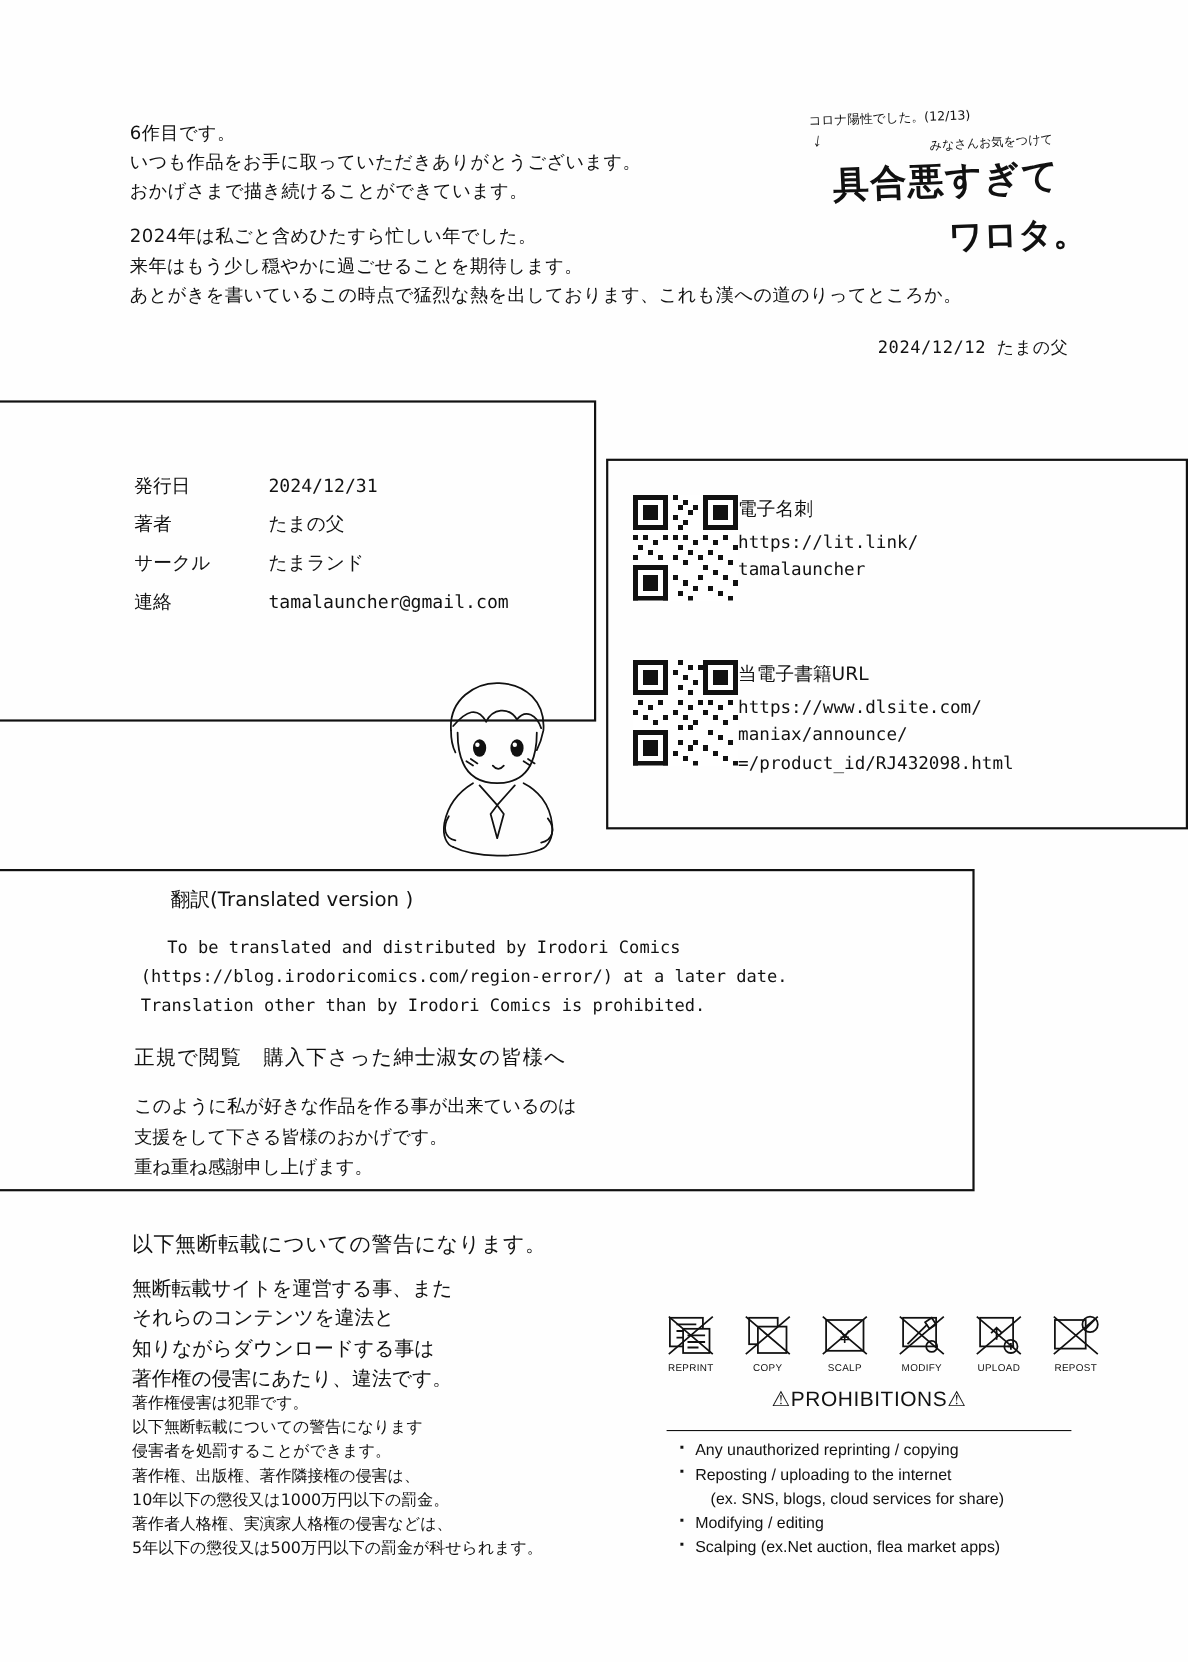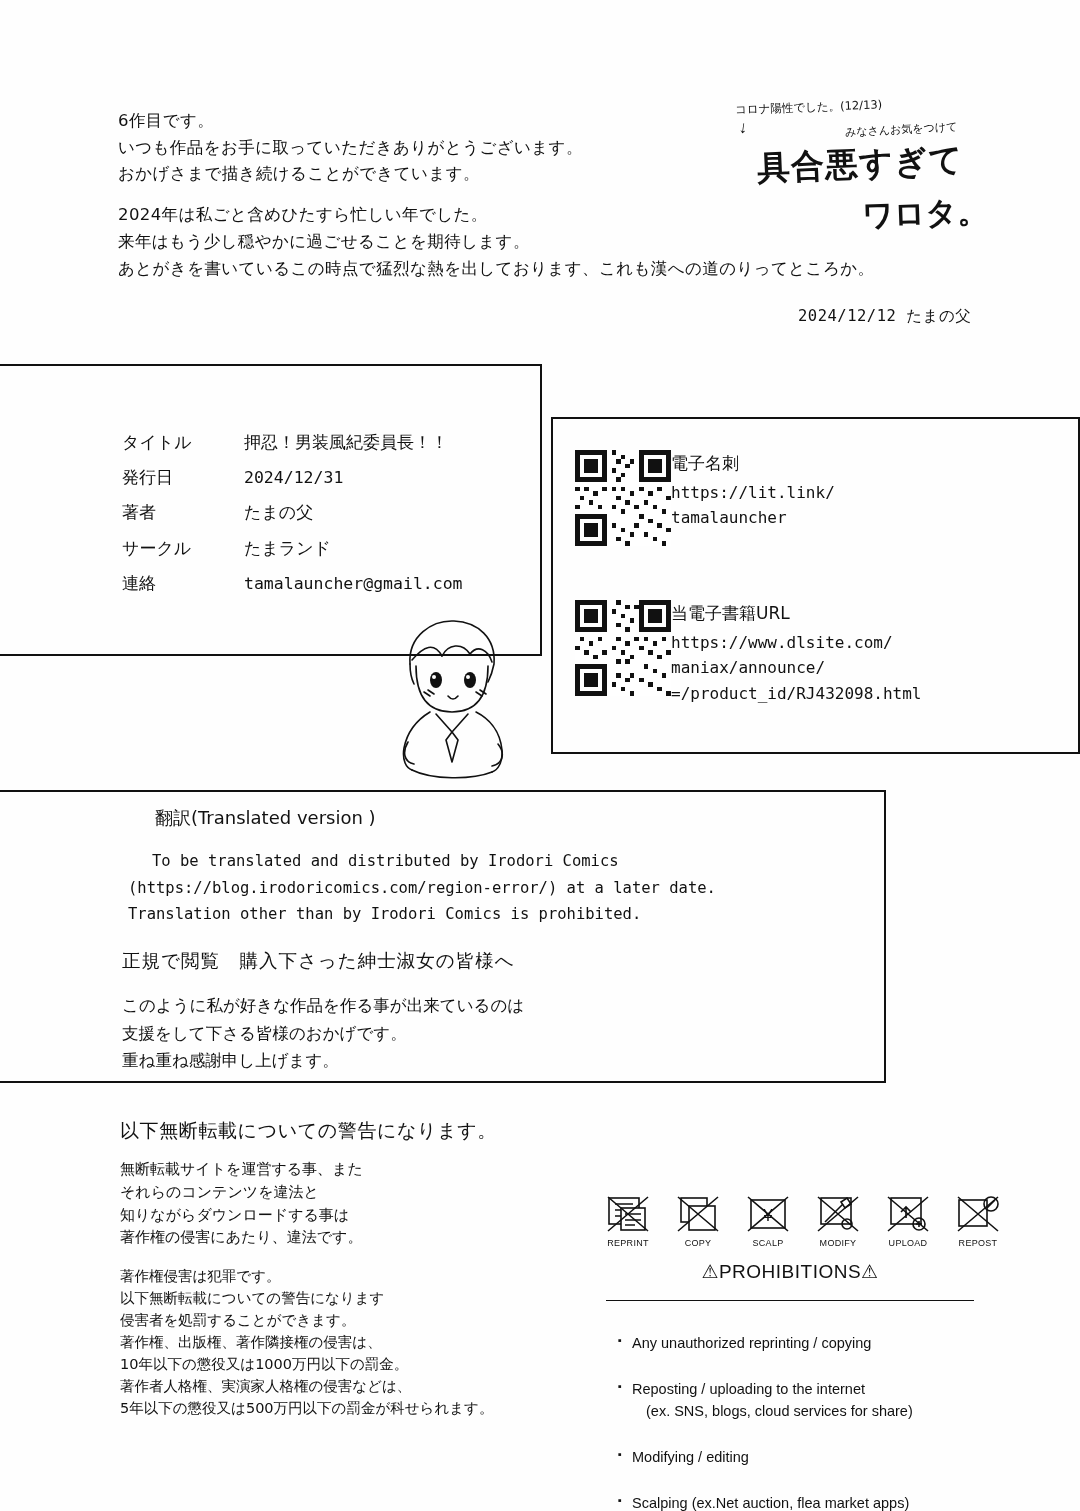--- a/index.html
+++ b/index.html
@@ -227,21 +227,21 @@
     font-family: "DejaVu Sans", sans-serif;
     font-size: 19px;
     letter-spacing: 0.6px;
     color: #111;
   }
   .warn-p1 {
     position: absolute;
     left: 120px;
     top: 1158px;
     font-family: "DejaVu Sans", sans-serif;
-    font-size: 15px;
+    font-size: 18px;
     line-height: 1.52;
     color: #111;
   }
   .warn-p2 {
     position: absolute;
     left: 120px;
     top: 1265px;
     font-family: "DejaVu Sans", sans-serif;
     font-size: 14.5px;
     line-height: 1.52;
@@ -290,21 +290,21 @@
   .proh-list {
     position: absolute;
     left: 618px;
     top: 1308px;
     width: 400px;
     font-family: "Liberation Sans", sans-serif;
     font-size: 14.5px;
     line-height: 1.52;
     color: #111;
   }
-  .proh-list li { list-style: none; position: relative; padding-left: 14px; margin-top: 24px; }
+  .proh-list li { list-style: none; position: relative; padding-left: 14px; }
   .proh-list li::before {
     content: "▪";
     position: absolute;
     left: 0; top: 0;
     font-size: 11px;
   }
   .proh-list li .sub { display: block; padding-left: 14px; }
   ul { margin: 0; padding: 0; }
 </style>
 </head>
@@ -327,23 +327,20 @@
 
   <div class="hand-note">コロナ陽性でした。(12/13)</div>
   <div class="hand-arrow">↓</div>
   <div class="hand-note2">みなさんお気をつけて</div>
   <div class="big-hand">具合悪すぎて</div>
   <div class="big-hand2">ワロタ。</div>
   <div class="sign-date">2024/12/12  たまの父</div>
 
   <div class="colophon-box"></div>
   <div class="colophon-table">
-    <span class="row">
-      <span class="lbl">タイトル</span><span class="val jp">押忍！男装風紀委員長！！</span>
-    </span>
     <span class="row">
       <span class="lbl">発行日</span><span class="val">2024/12/31</span>
     </span>
     <span class="row">
       <span class="lbl">著者</span><span class="val jp">たまの父</span>
     </span>
     <span class="row">
       <span class="lbl">サークル</span><span class="val jp">たまランド</span>
     </span>
     <span class="row">

